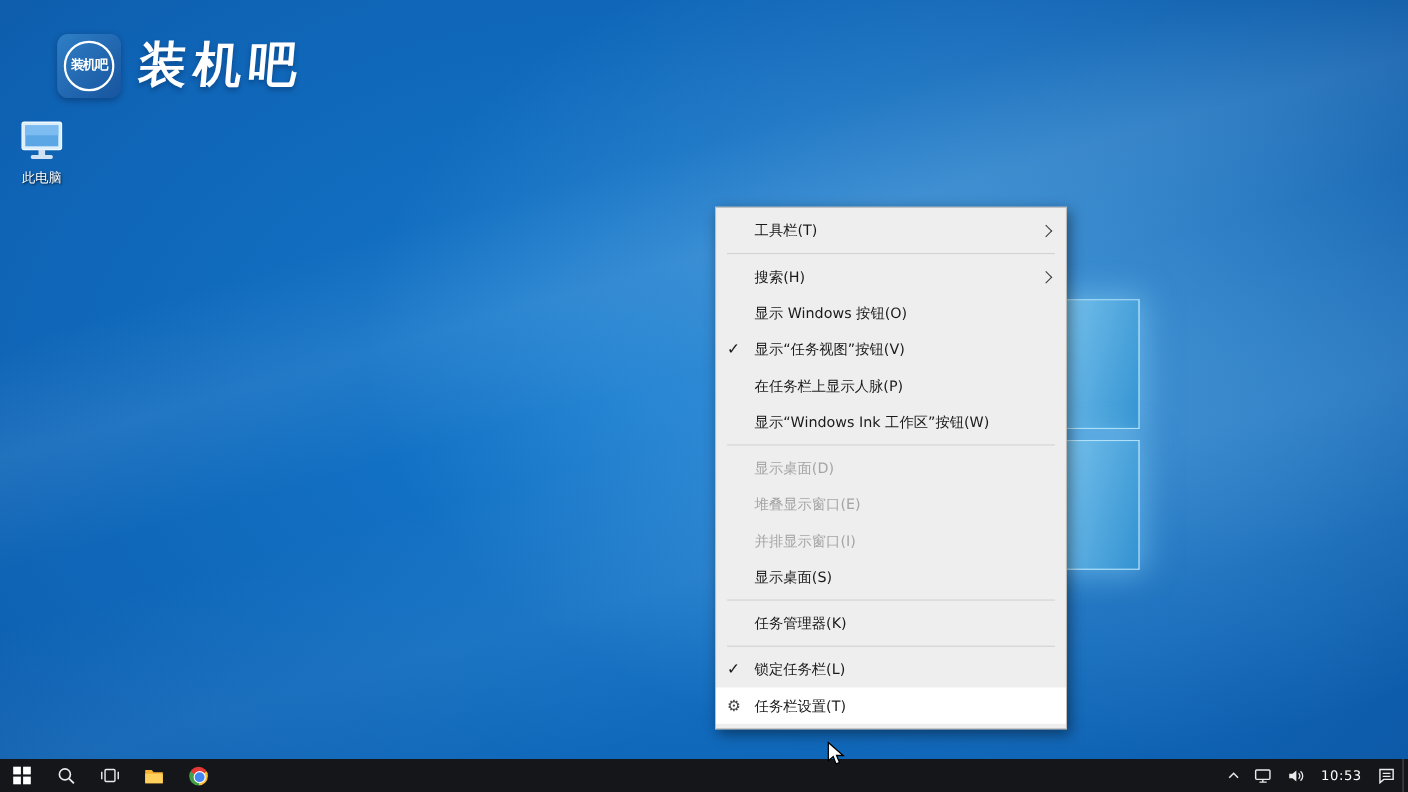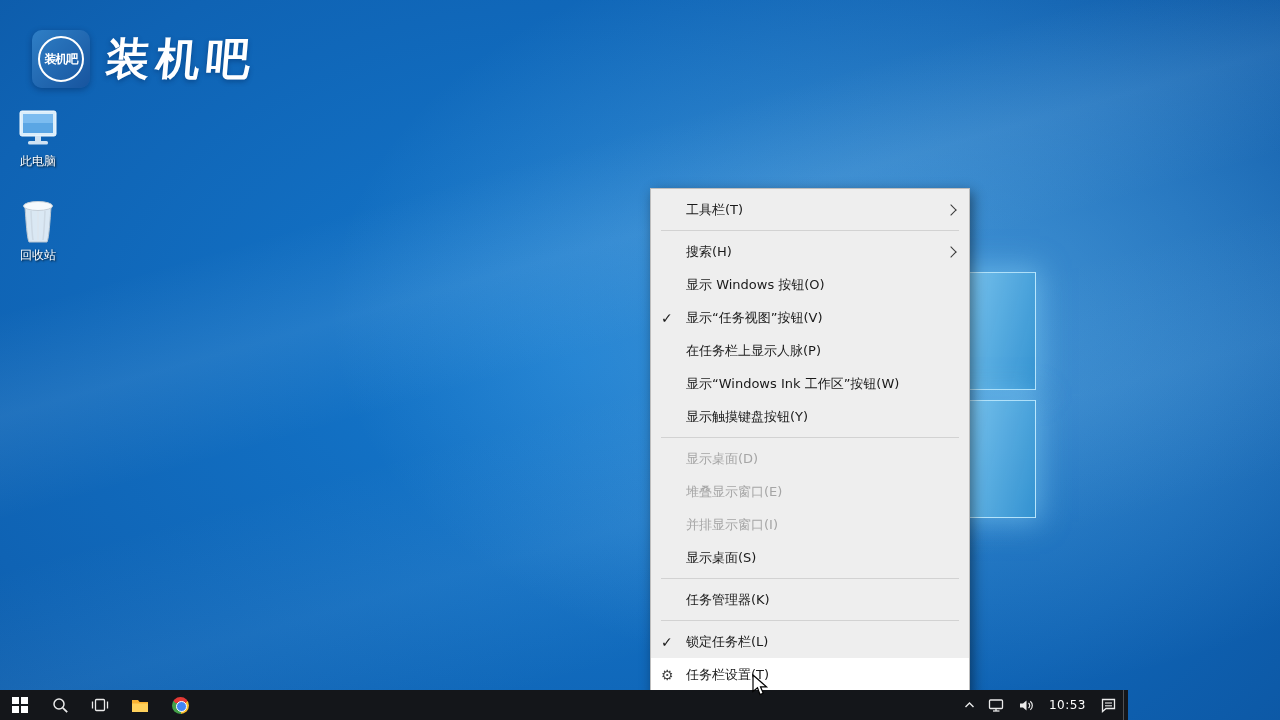--- a/index.html
+++ b/index.html
@@ -25,21 +25,21 @@
     background:linear-gradient(105deg, rgba(132,203,242,.95), rgba(52,148,210,.92));
     border:1px solid rgba(195,236,255,.85);
     box-shadow:0 0 26px 4px rgba(130,205,245,.55);
   }
   .pane-tl { left:0;   top:6px;   width:82px; height:112px; transform:skewY(-2deg); }
   .pane-tr { left:92px; top:0;    width:86px; height:118px; }
   .pane-bl { left:0;   top:128px; width:82px; height:112px; transform:skewY(-2deg); }
   .pane-br { left:92px; top:128px; width:86px; height:118px; }
 
   
-  .brand { position:absolute; left:32px; top:30px; display:flex; }
+  .brand { position:absolute; left:52px; top:30px; display:flex; align-items:center; }
   .brand-badge {
     width:58px; height:58px; border-radius:10px;
     background:linear-gradient(135deg,#2f7fc6,#17549e);
     display:flex; align-items:center; justify-content:center;
     box-shadow:0 2px 6px rgba(0,20,60,.35);
   }
   .brand-badge-circle {
     width:46px; height:46px; border-radius:50%; border:2.5px solid #fff;
     display:flex; align-items:center; justify-content:center;
   }
@@ -77,21 +77,21 @@
   }
   .menu-item.disabled { color:#a5a5a5; }
   .menu-item.hovered { background:#ffffff; }
   .menu-sep { height:1px; background:#d2d2d2; margin:4px 10px; }
 
   
   .cursor { position:absolute; z-index:40; pointer-events:none; }
 
   
   .taskbar {
-    position:absolute; left:0; bottom:0; width:1128px; height:30px;
+    position:absolute; left:0; bottom:0; width:1280px; height:30px;
     background:#14161a; z-index:30; display:flex; align-items:center;
   }
   .tb-left { display:flex; height:100%; }
   .tb-btn { width:40px; height:100%; display:flex; align-items:center; justify-content:center; }
   .start-grid { display:grid; grid-template-columns:7px 7px; grid-template-rows:7px 7px; gap:1.5px; }
   .start-grid i { background:#fff; }
   .chrome-ball {
     width:17px; height:17px; border-radius:50%; position:relative;
     background:conic-gradient(from -60deg, #e53935 0 120deg, #fbc02d 120deg 240deg, #43a047 240deg 360deg);
   }
@@ -133,32 +133,20 @@
         <rect x="4" y="3" width="36" height="25" rx="2" fill="#dbeefb" stroke="#f3faff" stroke-width="1"></rect>
         <rect x="7" y="6" width="30" height="19" fill="#5ba6e4"></rect>
         <rect x="7" y="6" width="30" height="9" fill="#7cbcf0"></rect>
         <rect x="19" y="28" width="6" height="5" fill="#cfe2f3"></rect>
         <rect x="12" y="33" width="20" height="3.5" rx="1.5" fill="#cfe2f3"></rect>
       </svg>
     </div>
     <div class="lbl">此电脑</div>
   </div>
 
-  <div class="desk-icon icon-recycle">
-    <div class="ic">
-      <svg width="40" height="46" viewBox="0 0 40 46">
-        <path d="M7,9 C8,23 9,40 11,44 L29,44 C31,40 32,23 33,9 Z" fill="rgba(236,243,249,.92)" stroke="#b9c6d2" stroke-width="1"></path>
-        <ellipse cx="20" cy="8" rx="14.5" ry="4.5" fill="#f6fafd" stroke="#c3ced8" stroke-width="1"></ellipse>
-        <path d="M13,13 C13.5,24 14,36 15,42" stroke="#cdd9e4" stroke-width="1.5" fill="none"></path>
-        <path d="M27,13 C26.5,24 26,36 25,42" stroke="#cdd9e4" stroke-width="1.5" fill="none"></path>
-        <path d="M20,13 L20,42" stroke="#dde6ee" stroke-width="1.5" fill="none"></path>
-      </svg>
-    </div>
-    <div class="lbl">回收站</div>
-  </div>
 
   <div class="context-menu">
     <div class="menu-item">
       <span>工具栏(T)</span>
       <span class="chev"></span>
     </div>
     <div class="menu-sep"></div>
 
     <div class="menu-item">
       <span>搜索(H)</span>
@@ -169,23 +157,20 @@
     </div>
     <div class="menu-item">
       <span class="check">✓</span>
       <span>显示“任务视图”按钮(V)</span>
     </div>
     <div class="menu-item">
       <span>在任务栏上显示人脉(P)</span>
     </div>
     <div class="menu-item">
       <span>显示“Windows Ink 工作区”按钮(W)</span>
-    </div>
-    <div class="menu-item">
-      <span>显示触摸键盘按钮(Y)</span>
     </div>
     <div class="menu-sep"></div>
 
     <div class="menu-item disabled">
       <span>显示桌面(D)</span>
     </div>
     <div class="menu-item disabled">
       <span>堆叠显示窗口(E)</span>
     </div>
     <div class="menu-item disabled">

